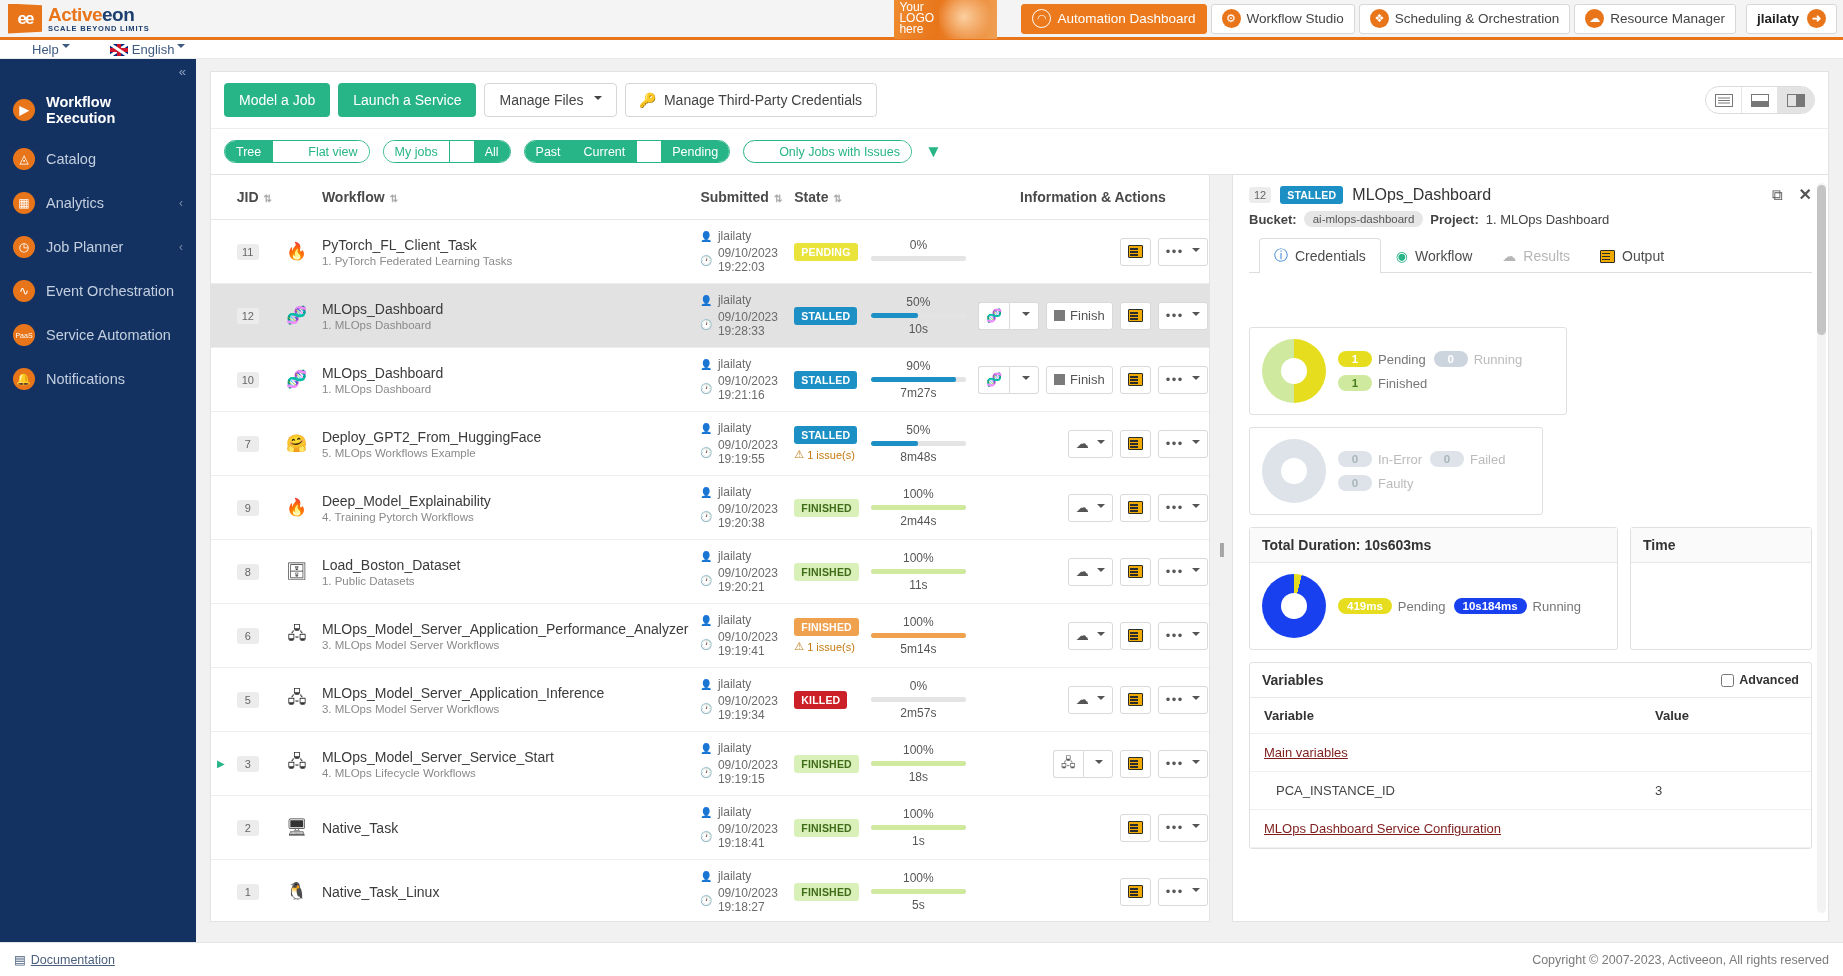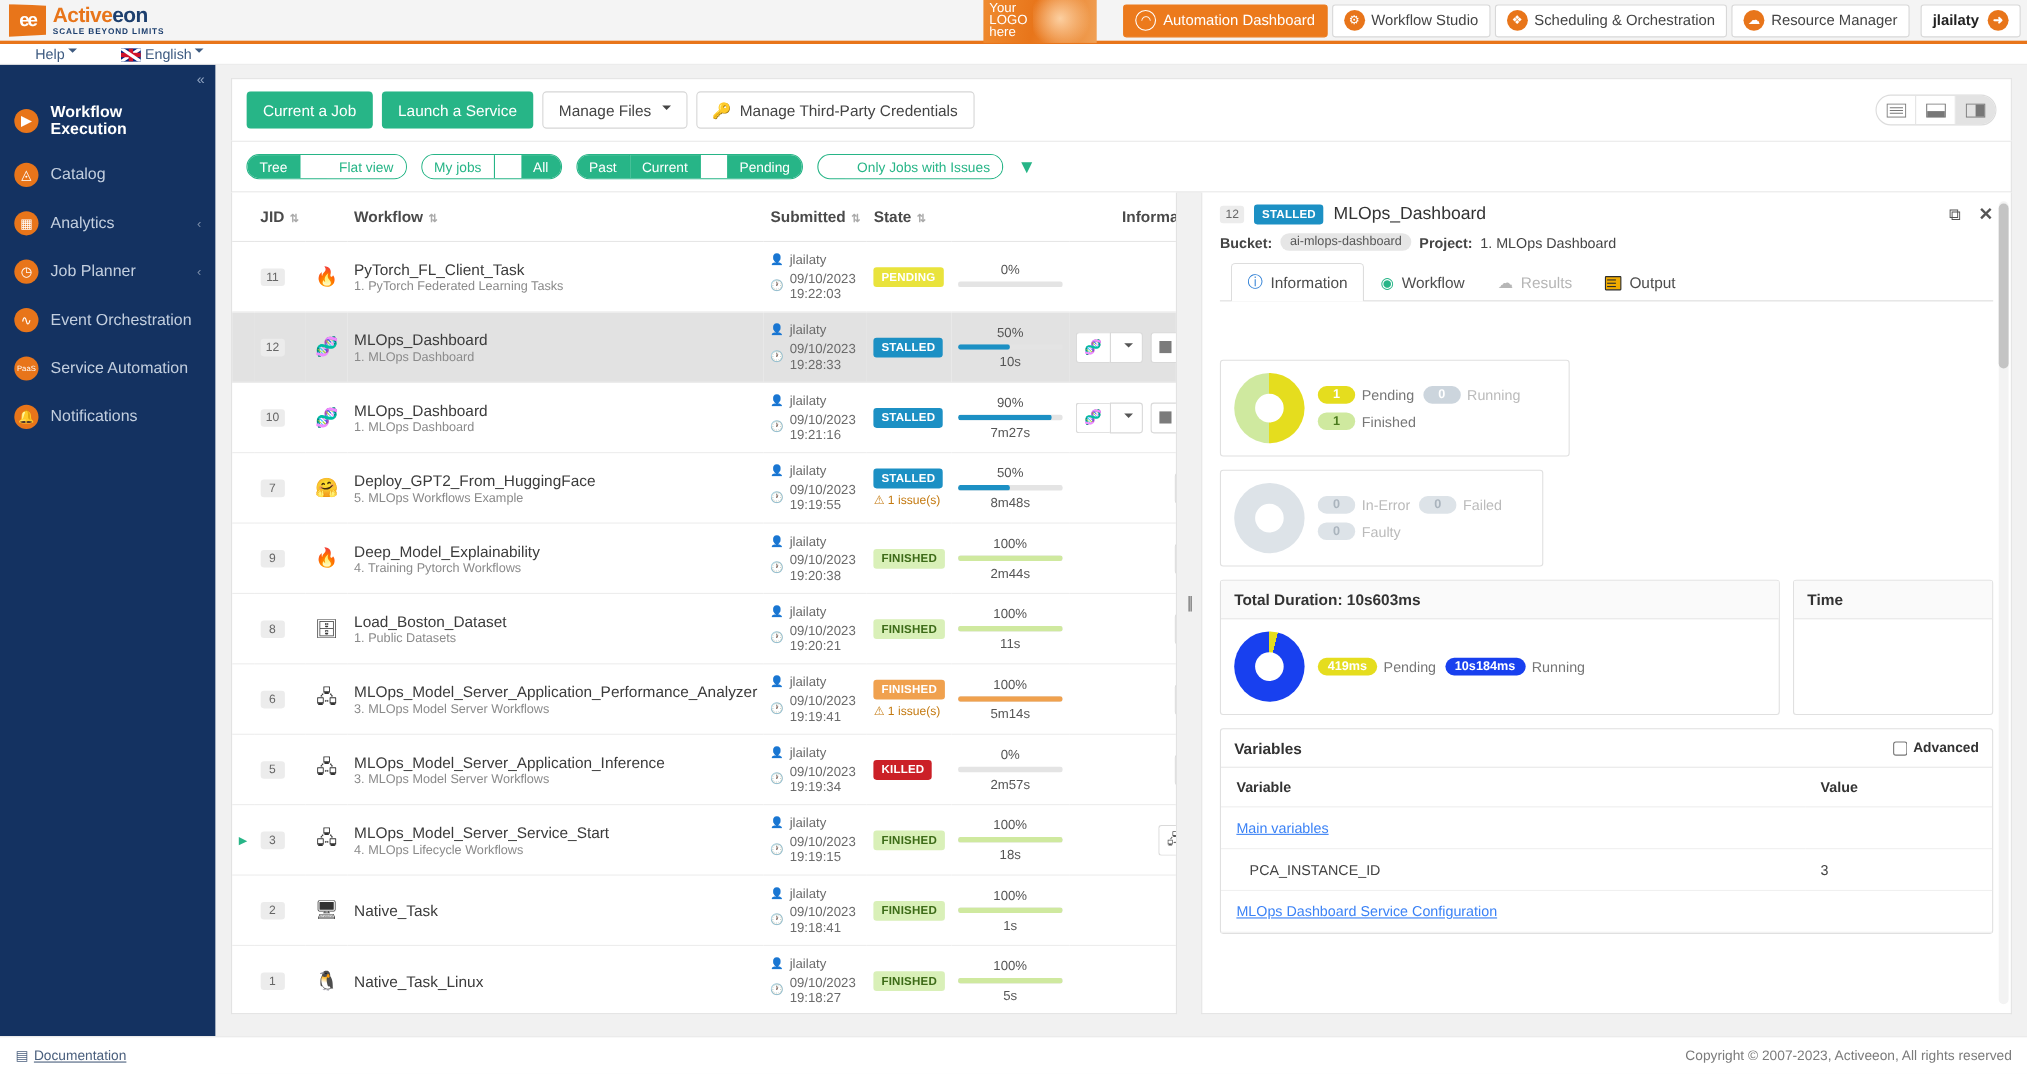--- a/index.html
+++ b/index.html
@@ -124,21 +124,21 @@
     padding: 0 11px; display: flex; align-items: center; font-size: 12.5px;
     background: #fff; color: #27b587; cursor: pointer; border-right: 1px solid #27b587;
   }
   .pill:last-child { border-right: none; margin-left: 24px; }
   .pill.on { background: #27b587; color: #fff; }
   .funnel { color: #27b587; font-size: 17px; cursor: pointer; }
 
   
   .split { display: flex; height: calc(100% - 124px); }
   .jobs-pane {
-    flex: none; width: 860px; background: #fff; border: 1px solid #e3e3e3; border-top: none;
+    flex: none; width: 1000px; background: #fff; border: 1px solid #e3e3e3; border-top: none;
     overflow: hidden; position: relative;
   }
   .gripper {
     width: 22px; display: flex; align-items: center; justify-content: center;
     color: #7a7a7a; font-size: 15px; letter-spacing: -2px; cursor: col-resize; user-select: none;
   }
   .detail-pane {
     flex: 1; background: #fff; border: 1px solid #e3e3e3; border-top: none;
     position: relative; overflow: hidden;
   }
@@ -238,21 +238,21 @@
   .row2 { display: flex; gap: 12px; }
   .time-lines { font-size: 12.5px; color: #444; line-height: 1.75; padding: 11px 12px; }
   .time-lines b { color: #222; }
 
   .vars-h { display: flex; align-items: center; padding: 9px 12px; border-bottom: 1px solid #e8e8e8; }
   .vars-h .t { font-size: 14px; font-weight: bold; color: #333; }
   .adv { margin-left: auto; display: flex; align-items: center; gap: 5px; font-size: 12.5px; font-weight: bold; color: #333; }
   table.vars { width: 100%; border-collapse: collapse; }
   table.vars th { text-align: left; font-size: 13px; color: #333; padding: 10px 14px; border-bottom: 1px solid #eee; }
   table.vars td { padding: 11px 14px; font-size: 13px; color: #444; border-bottom: 1px solid #f0f0f0; }
-  .vlink { text-decoration: underline; color: #3b82f6; cursor: pointer; }
+  .vlink { text-decoration: underline; color: #7f1d1d; cursor: pointer; }
   .vname-indent { padding-left: 26px !important; }
 
   .scroll-track { position: absolute; right: 2px; top: 8px; bottom: 8px; width: 9px; background: #f3f3f3; border-radius: 5px; }
   .scroll-thumb { position: absolute; right: 2px; top: 10px; width: 9px; height: 150px; background: #c4c4c4; border-radius: 5px; cursor: pointer; }
 
   
   .footer {
     position: absolute; left: 0; right: 0; bottom: 0; height: 34px;
     background: #fff; border-top: 1px solid #e6e6e6; display: flex; align-items: center;
     padding: 0 14px; font-size: 12.5px; color: #4a5f7d;
@@ -343,21 +343,21 @@
   </div>
   <div class="sb-item">
     <span class="sb-ico">🔔</span>
     <span>Notifications</span>
   </div>
 </div>
 
 <div class="main">
 
   <div class="toolbar">
-    <div class="btn btn-green">Current a Job</div>
+    <div class="btn btn-green">Model a Job</div>
     <div class="btn btn-green">Launch a Service</div>
     <div class="btn btn-white">
       <span>Manage Files</span>
       <i class="caret"></i>
     </div>
     <div class="btn btn-white">
       <span>🔑</span>
       <span>Manage Third-Party Credentials</span>
     </div>
 
@@ -881,21 +881,21 @@
         </div>
         <div class="dp-bucket">
           <b>Bucket:</b>
           <span class="bucket-chip">ai-mlops-dashboard</span>
           <b>Project:</b>
           <span>1. MLOps Dashboard</span>
         </div>
         <div class="dp-tabs">
           <div class="dp-tab active">
             <span style="color:#2b7dd4;">ⓘ</span>
-            <span>Information</span>
+            <span>Credentials</span>
           </div>
           <div class="dp-tab">
             <span style="color:#27b587;">◉</span>
             <span>Workflow</span>
           </div>
           <div class="dp-tab disabled">
             <span>☁</span>
             <span>Results</span>
           </div>
           <div class="dp-tab">

